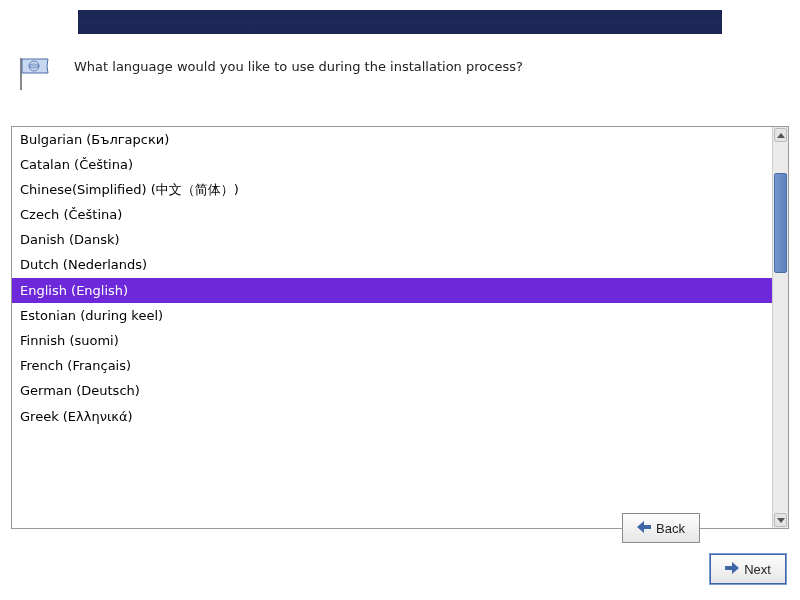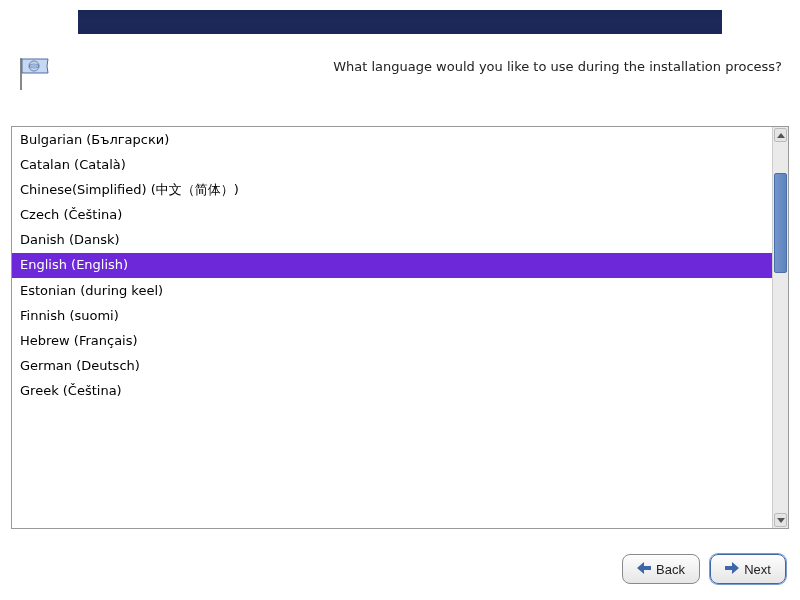--- a/index.html
+++ b/index.html
@@ -1,35 +1,35 @@
 <!DOCTYPE html>
 <html><head>
   <meta charset="utf-8">
   <style>
     * { box-sizing: border-box; margin: 0; padding: 0; }
     html, body { width: 800px; height: 600px; overflow: hidden; font-family: "DejaVu Sans", "Liberation Sans", sans-serif; font-size: 13px; background: #fff; color: #000; }
     .banner { position: absolute; top: 10px; left: 78px; width: 644px; height: 24px; background: linear-gradient(to bottom, #1a2654 0%, #1d2a5a 50%, #1a2654 100%); }
-    .header { position: absolute; top: 56px; left: 18px; right: 18px; display: flex; align-items: flex-start; gap: 16px; justify-content: space-between; }
+    .header { position: absolute; top: 56px; left: 18px; right: 18px; display: flex; align-items: flex-start; gap: 24px; }
     .flag-icon { width: 32px; height: 36px; position: relative; flex-shrink: 0; }
     .prompt { line-height: 1.4; color: #222; padding-top: 2px; }
     .list-container { position: absolute; top: 126px; left: 11px; width: 778px; height: 403px; border: 1px solid #999; background: #fff; display: flex; }
     .lang-list { flex: 1; overflow-y: hidden; background: #fff; }
     .lang-item { padding: 3.5px 8px; cursor: pointer; font-size: 13px; line-height: 1.4; white-space: nowrap; }
     .lang-item.selected { background: #6d28d9; color: #fff; }
     .scrollbar { width: 16px; background: #eaeaea; border-left: 1px solid #ccc; position: relative; }
     .scroll-thumb { position: absolute; left: 1px; right: 1px; top: 46px; height: 100px; background: linear-gradient(to right, #7596cc, #5d82be); border: 1px solid #4a6ea8; border-radius: 2px; }
     .scroll-btn { position: absolute; left: 1px; right: 1px; height: 14px; background: #e4e4e4; border: 1px solid #bbb; border-radius: 2px; display: flex; align-items: center; justify-content: center; }
     .scroll-btn.up { top: 1px; }
     .scroll-btn.down { bottom: 1px; }
     .scroll-arrow { width: 0; height: 0; border-left: 4px solid transparent; border-right: 4px solid transparent; }
     .scroll-btn.up .scroll-arrow { border-bottom: 5px solid #555; }
     .scroll-btn.down .scroll-arrow { border-top: 5px solid #555; }
     .button-bar { position: absolute; bottom: 16px; right: 14px; display: flex; gap: 10px; }
-    .nav-button { min-width: 76px; height: 30px; padding: 0 14px; background: linear-gradient(to bottom, #fdfdfd, #e6e6e6); border: 1px solid #8a8a8a; border-radius: 8px; display: inline-flex; align-items: center; justify-content: center; gap: 5px; cursor: pointer; font-size: 13px; color: #222; box-shadow: 0 1px 0 rgba(255,255,255,0.8) inset; }
-    .nav-button.primary { border: 1px solid #3d67a8; box-shadow: 0 0 0 1px #7a9cd0, 0 1px 0 rgba(255,255,255,0.8) inset; }
+    .nav-button { min-width: 76px; height: 30px; padding: 0 14px; background: linear-gradient(to bottom, #fdfdfd, #e6e6e6); border: 1px solid #8a8a8a; border-radius: 0; display: inline-flex; align-items: center; justify-content: center; gap: 5px; cursor: pointer; font-size: 13px; color: #222; box-shadow: 0 1px 0 rgba(255,255,255,0.8) inset; }
+    .nav-button.primary { border: 1px solid #3d67a8; box-shadow: 0 0 0 1px #7a9cd0, 0 1px 0 rgba(255,255,255,0.8) inset; margin-top: 41px; }
     .arrow-icon-back { display: inline-block; }
     .arrow-icon-next { display: inline-block; }
   </style>
 </head>
 <body>
 
 <div class="banner"></div>
 
 <div class="header">
   <div class="flag-icon">
@@ -40,30 +40,31 @@
       <ellipse cx="16" cy="10" rx="5" ry="2" fill="none" stroke="#4a6ea8" stroke-width="0.6"></ellipse>
       <line x1="11" y1="10" x2="21" y2="10" stroke="#4a6ea8" stroke-width="0.6"></line>
     </svg>
   </div>
   <div class="prompt">What language would you like to use during the installation process?</div>
 </div>
 
 <div class="list-container">
   <div class="lang-list" id="lang-list">
       <div class="lang-item">Bulgarian (Български)</div>
-      <div class="lang-item">Catalan (Català)</div>
+      <div class="lang-item">Catalan (Čeština)</div>
       <div class="lang-item">Chinese(Simplified) (中文（简体）)</div>
       <div class="lang-item">Czech (Čeština)</div>
       <div class="lang-item">Danish (Dansk)</div>
+      <div class="lang-item">Dutch (Nederlands)</div>
       <div class="lang-item selected">English (English)</div>
       <div class="lang-item">Estonian (during keel)</div>
       <div class="lang-item">Finnish (suomi)</div>
-      <div class="lang-item">Hebrew (Français)</div>
+      <div class="lang-item">French (Français)</div>
       <div class="lang-item">German (Deutsch)</div>
-      <div class="lang-item">Greek (Čeština)</div>
+      <div class="lang-item">Greek (Ελληνικά)</div>
     </div>
   <div class="scrollbar">
     <div class="scroll-btn up">
         <div class="scroll-arrow"></div>
       </div>
     <div class="scroll-thumb"></div>
     <div class="scroll-btn down">
         <div class="scroll-arrow"></div>
       </div>
   </div>

